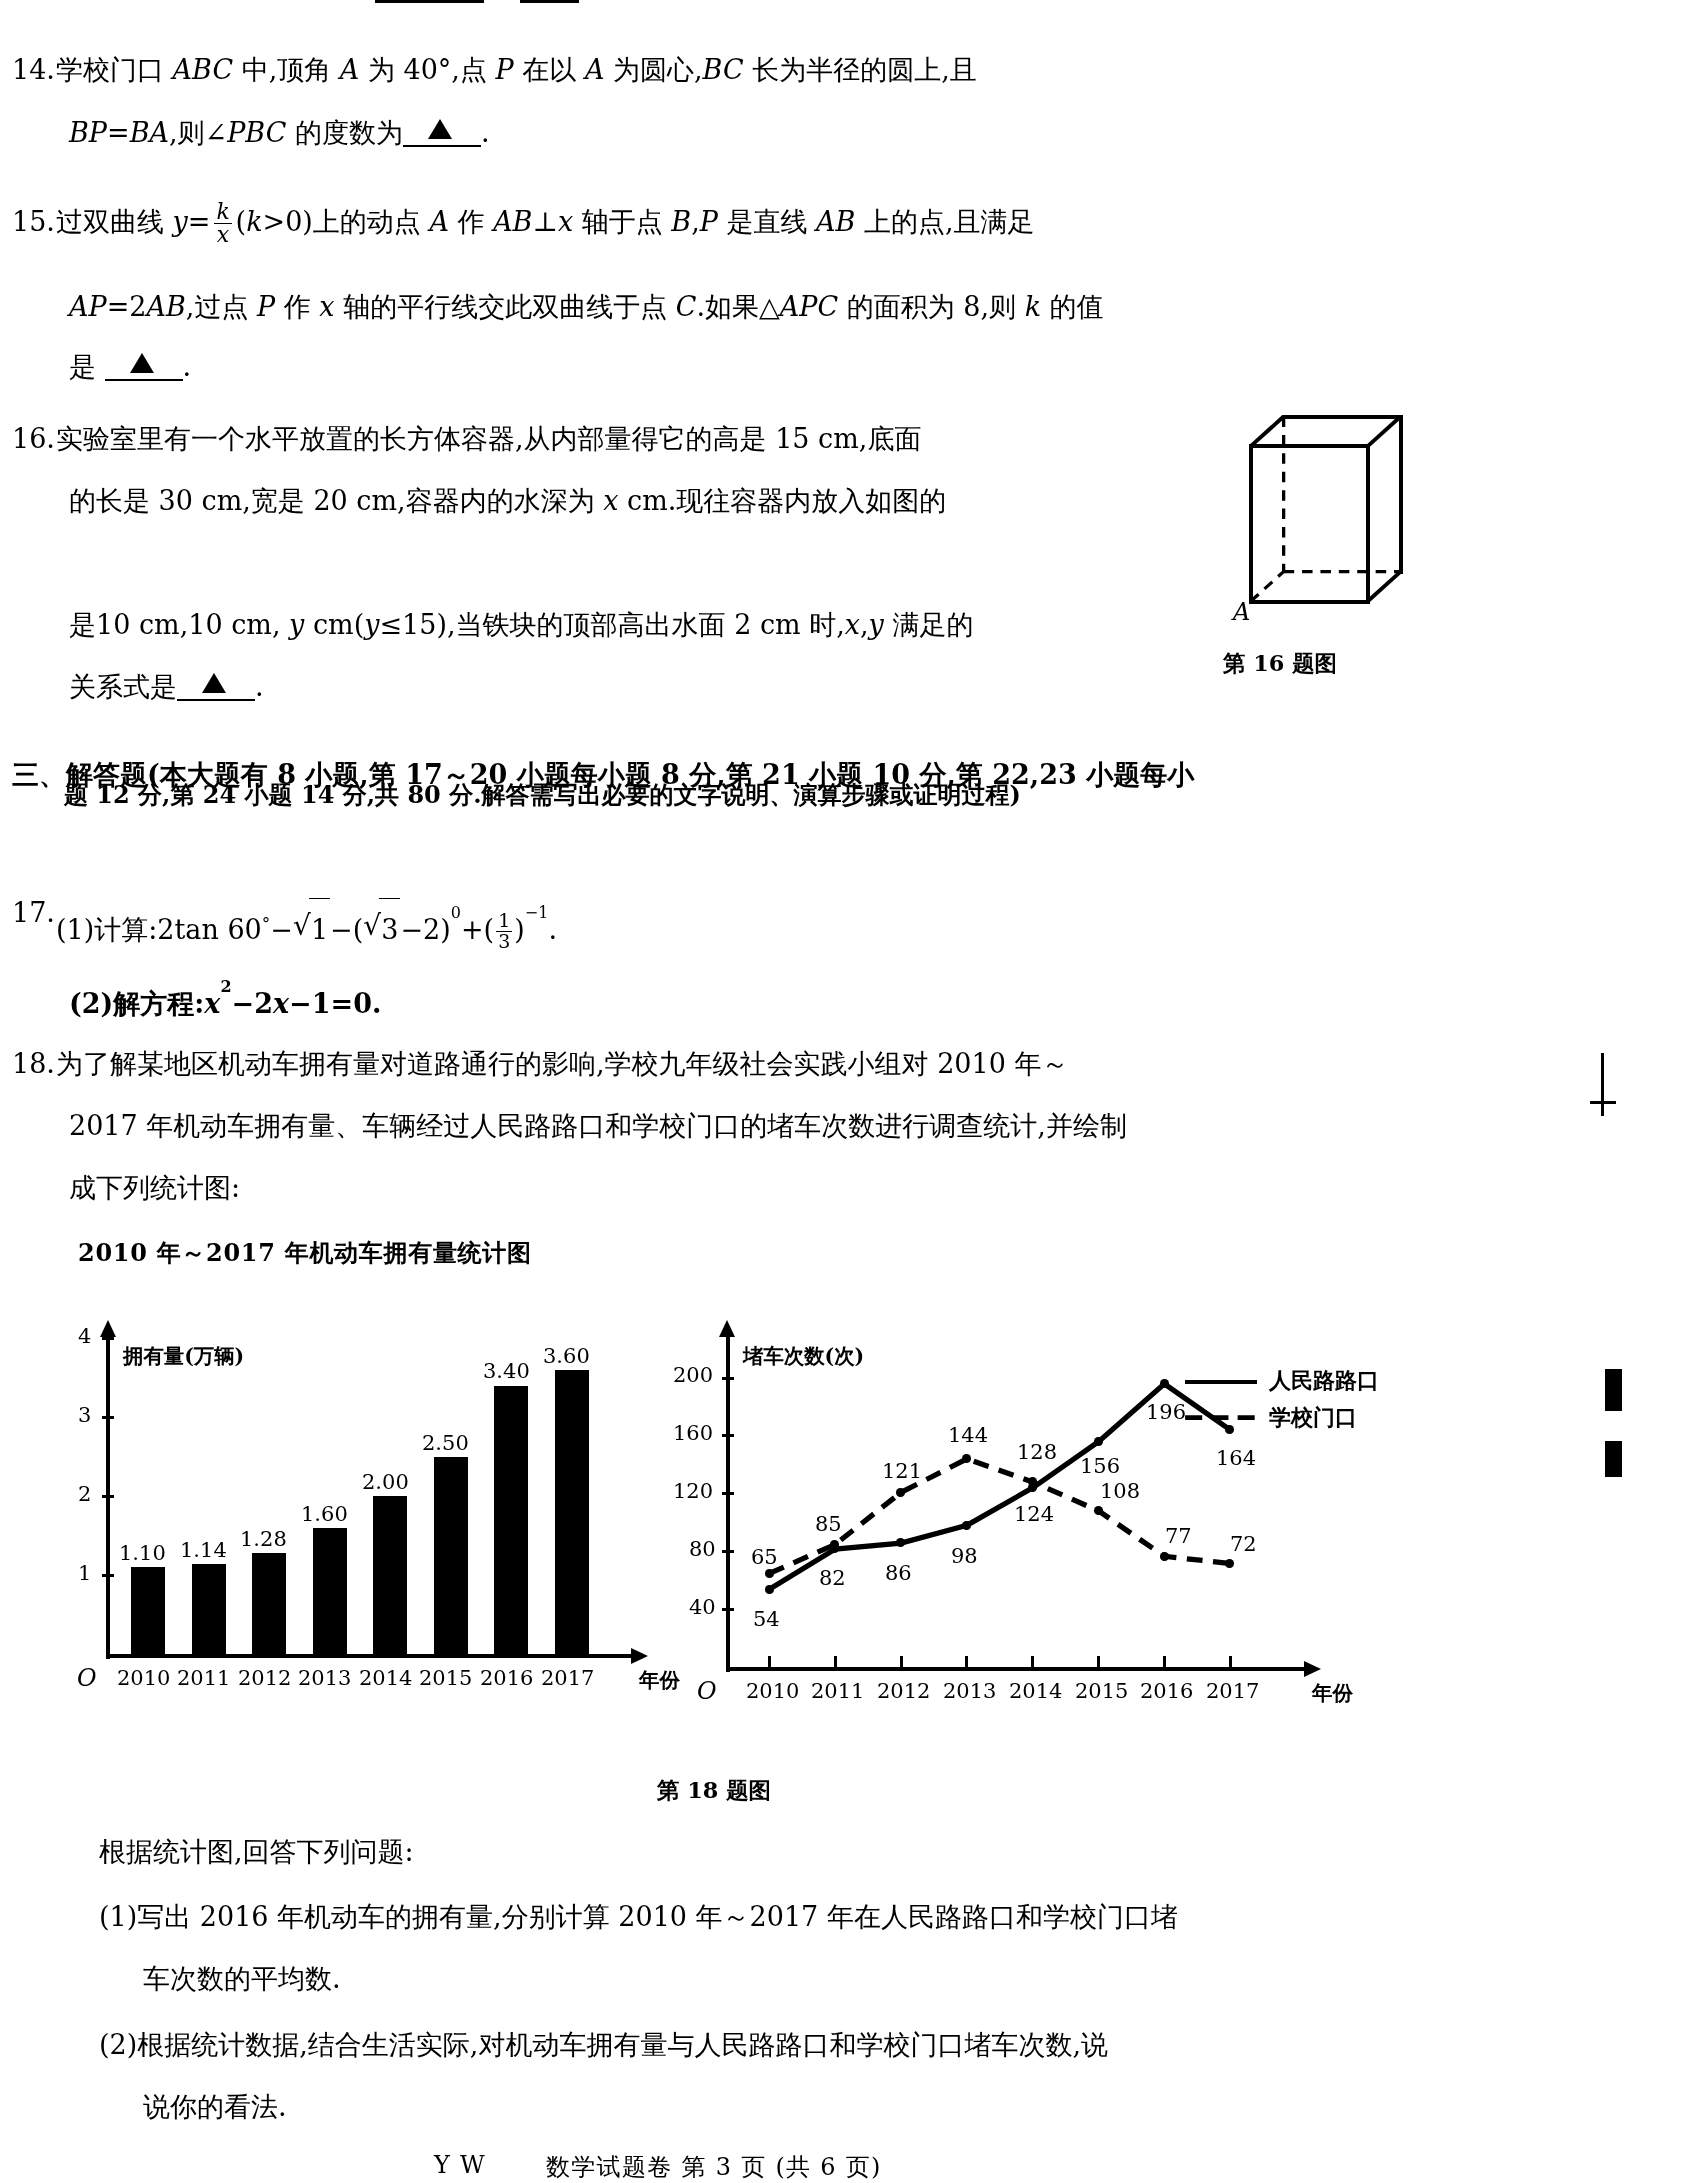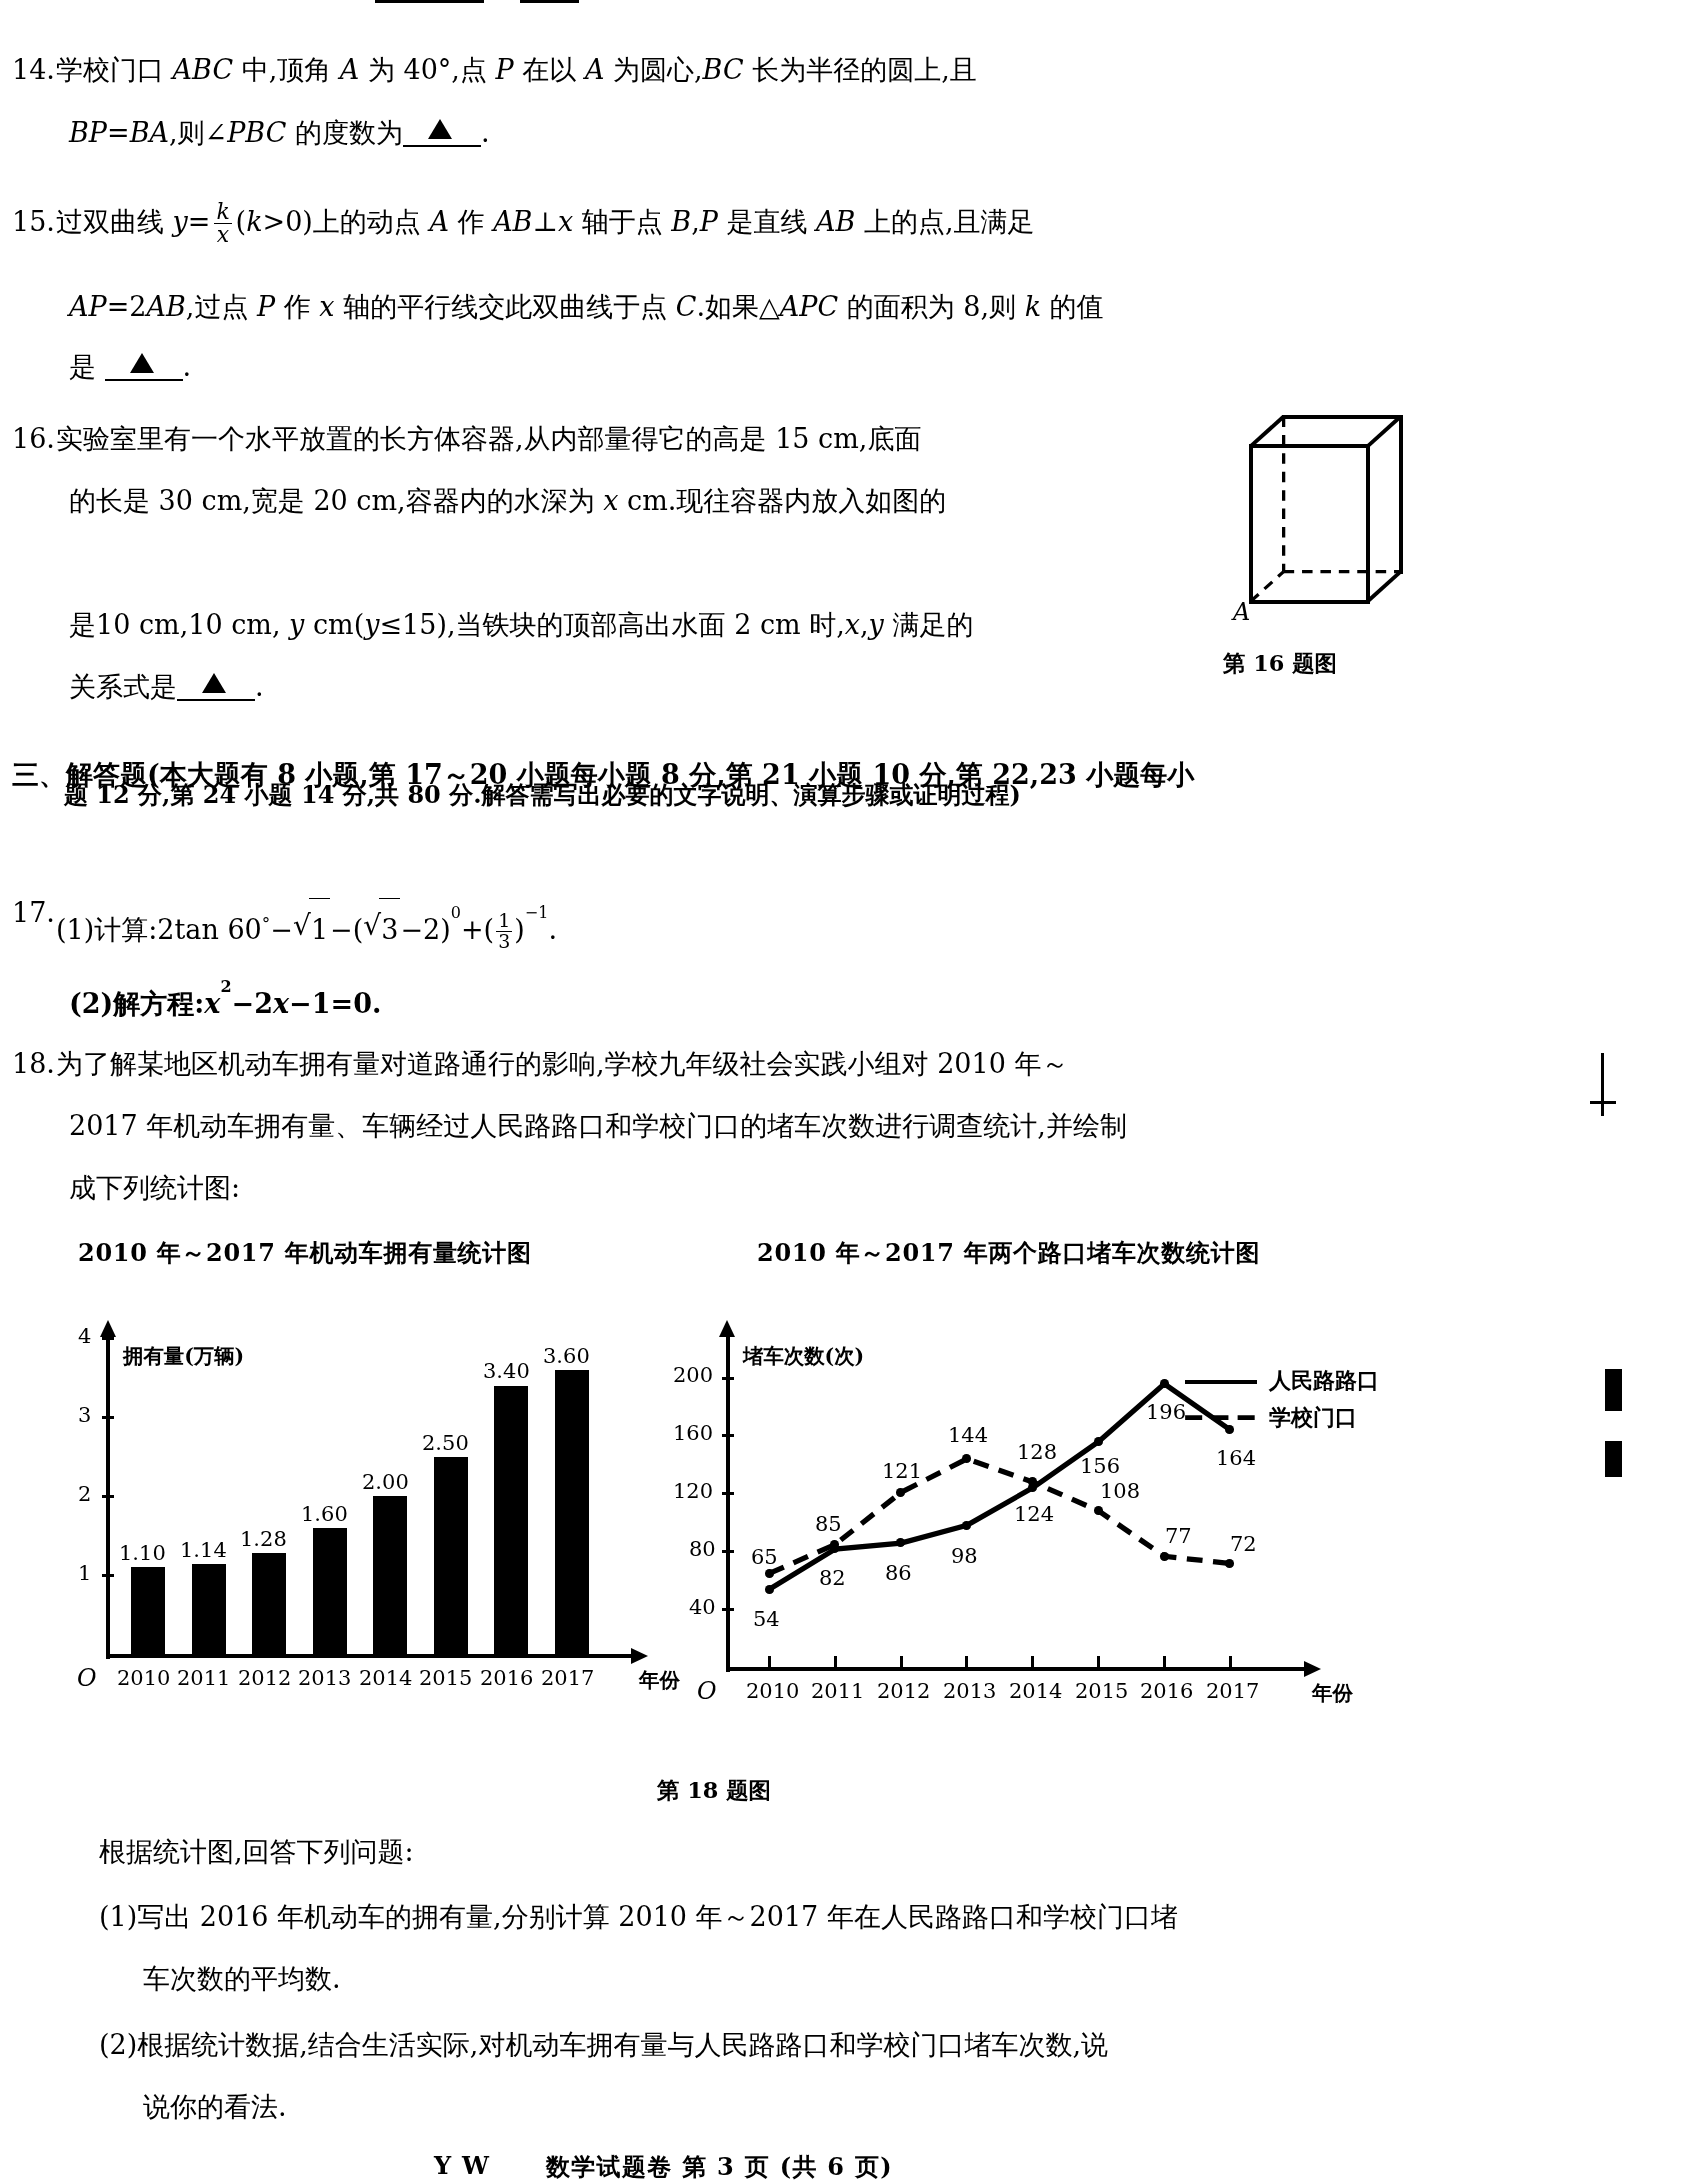--- a/index.html
+++ b/index.html
@@ -53,21 +53,21 @@
   .legline{position:absolute;background:#000;height:4px;}
   .legtxt{position:absolute;font-size:22px;font-weight:bold;white-space:nowrap;}
 
   .arrowup{position:absolute;width:0;height:0;border-left:8.6px solid transparent;border-right:8.6px solid transparent;border-bottom:17px solid #000;}
   .arrowright{position:absolute;width:0;height:0;border-top:8.6px solid transparent;border-bottom:8.6px solid transparent;border-left:17px solid #000;}
 
   .dot{position:absolute;width:8.6px;height:8.6px;border-radius:50%;background:#000;}
 
   
   .mark{position:absolute;background:#000;}
-  .footer{position:absolute;font-size:24px;font-weight:bold;white-space:nowrap;letter-spacing:1.3px;}
+  .footer{position:absolute;font-size:24px;font-weight:normal;white-space:nowrap;letter-spacing:1.3px;}
   .topfrag{position:absolute;background:#000;}
 </style>
 </head>
 <body>
 
 <div class="page">
 
   <div class="topfrag" style="left:375px;top:0px;width:109px;height:3.3px;"></div>
   <div class="topfrag" style="left:520px;top:0px;width:59px;height:3.3px;"></div>
 
@@ -195,21 +195,20 @@
     <div class="bar" style="left:455px;top:149px;width:34px;height:269px;"></div>
     <div class="vlab" style="left:444px;top:122px;">3.40</div>
     <div class="tlab" style="left:441px;top:429px;">2016</div>
 
     <div class="bar" style="left:516px;top:133px;width:34px;height:284px;"></div>
     <div class="vlab" style="left:504px;top:107px;">3.60</div>
     <div class="tlab" style="left:502px;top:429px;">2017</div>
   </div>
 
   <div class="chart" style="left:685px;top:1237px;width:698px;height:474px;">
-    <div class="ctitle" style="left:72px;top:0px;">2010 年～2017 年两个路口堵车次数统计图</div>
 
     <div class="axis" style="left:41px;top:99px;width:4px;height:336px;"></div>
     <div class="arrowup" style="left:34px;top:83px;"></div>
 
     <div class="axis" style="left:41px;top:430px;width:579px;height:4px;"></div>
     <div class="arrowright" style="left:619px;top:424px;"></div>
     <div class="axname" style="left:58px;top:105px;">堵车次数(次)</div>
     <div class="axname" style="left:627px;top:442px;">年份</div>
     <div class="tlab" style="left:12px;top:440px;font-style:italic;font-size:24px;">O</div>
 

